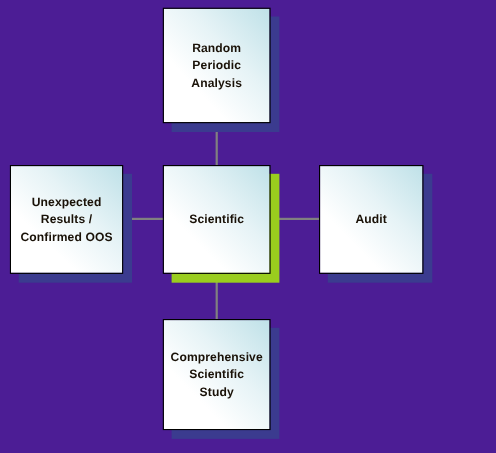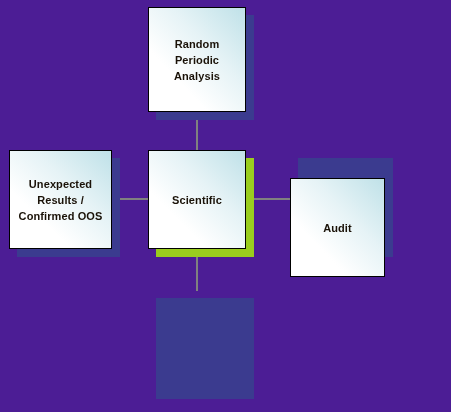--- a/index.html
+++ b/index.html
@@ -49,21 +49,21 @@
     white-space: pre-line;
     user-select: none;
   }
   
   #node-random      { left: 148px; top: 7px;   width: 98px;  height: 105px; }
   #shadow-random    { left: 156px; top: 15px;  width: 98px;  height: 105px; }
   #node-unexpected  { left: 9px;   top: 150px; width: 103px; height: 99px; justify-content: center; }
   #shadow-unexpected{ left: 17px;  top: 158px; width: 103px; height: 99px; }
   #node-assurance   { left: 148px; top: 150px; width: 98px;  height: 99px; }
   #shadow-assurance { left: 156px; top: 158px; width: 98px;  height: 99px; }
-  #node-audit       { left: 290px; top: 150px; width: 95px;  height: 99px; margin-top: 28px; }
+  #node-audit       { left: 290px; top: 150px; width: 95px;  height: 99px; }
   #shadow-audit     { left: 298px; top: 158px; width: 95px;  height: 99px; }
   #node-study       { left: 148px; top: 290px; width: 98px;  height: 101px; }
   #shadow-study     { left: 156px; top: 298px; width: 98px;  height: 101px; }
   
   #connector-top    { left: 196px; top: 112px; width: 2px;  height: 39px; }
   #connector-left   { left: 112px; top: 198px; width: 37px; height: 2px; }
   #connector-right  { left: 245px; top: 198px; width: 46px; height: 2px; }
   #connector-bottom { left: 196px; top: 249px; width: 2px;  height: 42px; }
 </style>
 </head>
@@ -94,14 +94,19 @@
   <div class="node" id="node-assurance">
     <span class="node-label">Scientific</span>
   </div>
 
   <div class="shadow shadow-navy" id="shadow-audit"></div>
   <div class="node" id="node-audit">
     <span class="node-label">Audit</span>
   </div>
 
   <div class="shadow shadow-navy" id="shadow-study"></div>
+  <div class="node" id="node-study">
+    <span class="node-label">Comprehensive
+Scientific
+Study</span>
+  </div>
 
 </div>
 
 </body></html>

